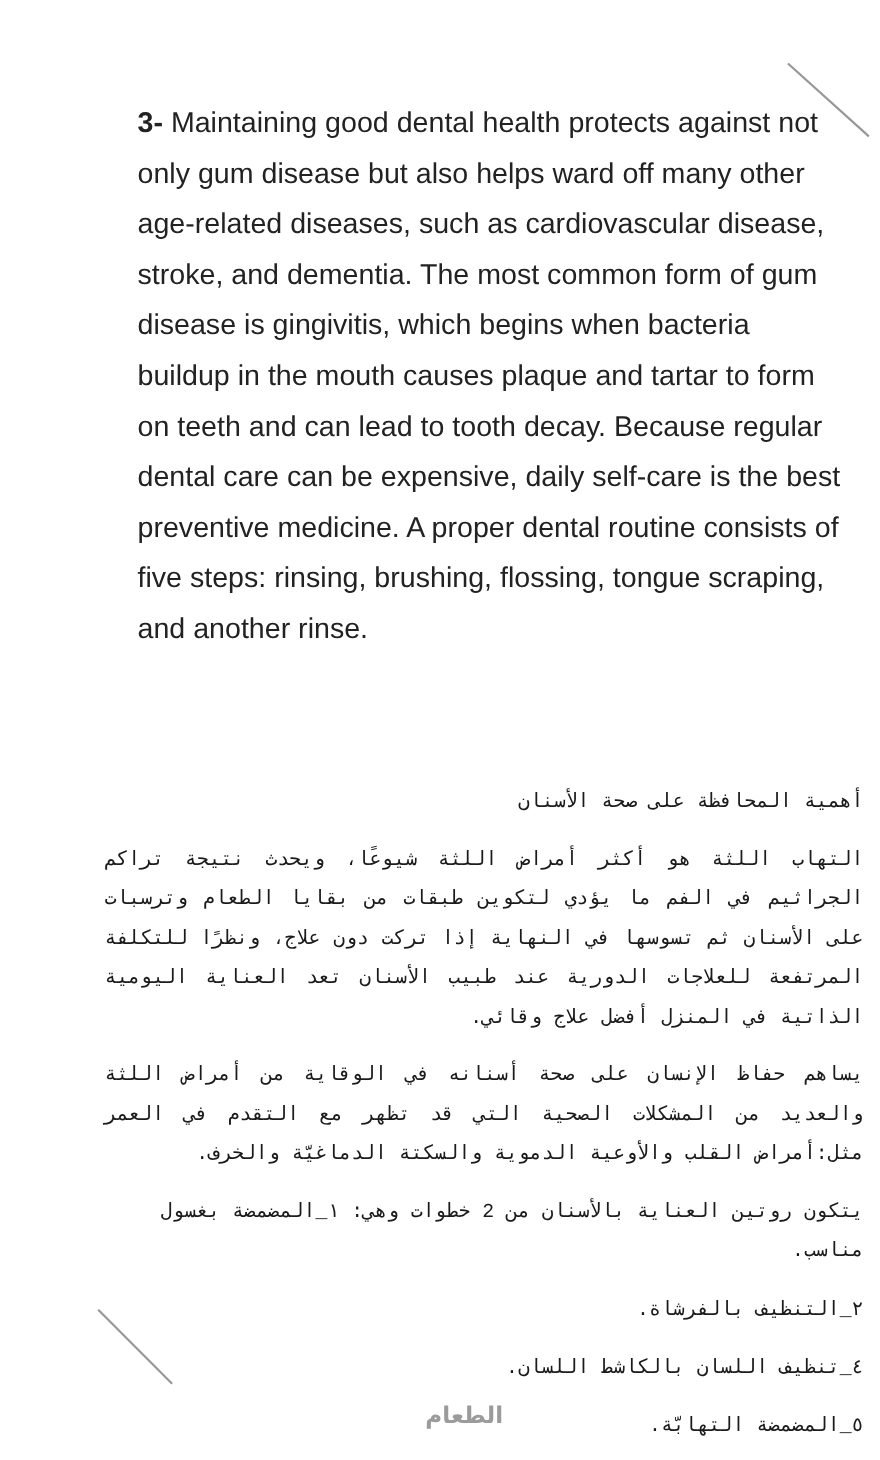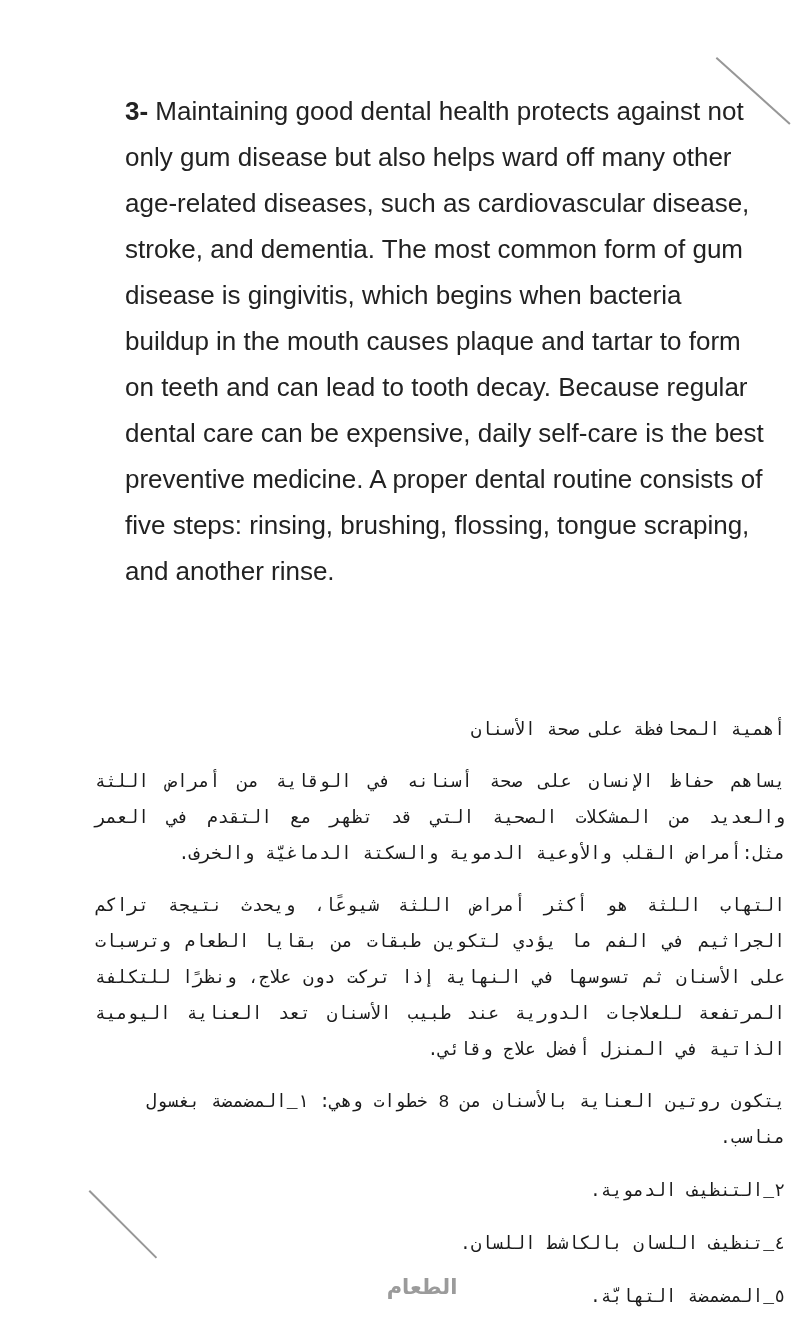--- a/index.html
+++ b/index.html
@@ -101,24 +101,24 @@
 <div class="page">
 
   <div class="corner-line top-right"></div>
 
   <div class="english-block">
     <p><span class="num">3-</span><span> Maintaining good dental health protects against not only gum disease but also helps ward off many other age-related diseases, such as cardiovascular disease, stroke, and dementia. The most common form of gum disease is gingivitis, which begins when bacteria buildup in the mouth causes plaque and tartar to form on teeth and can lead to tooth decay. Because regular dental care can be expensive, daily self-care is the best preventive medicine. A proper dental routine consists of five steps: rinsing, brushing, flossing, tongue scraping, and another rinse.</span></p>
   </div>
 
   <div class="arabic-block">
     <p class="arabic-title">أهمية المحافظة على صحة الأسنان</p>
+    <p class="arabic-para">التهاب اللثة هو أكثر أمراض اللثة شيوعًا، ويحدث نتيجة تراكم الجراثيم في الفم ما يؤدي لتكوين طبقات من بقايا الطعام وترسبات على الأسنان ثم تسوسها في النهاية إذا تركت دون علاج، ونظرًا للتكلفة المرتفعة للعلاجات الدورية عند طبيب الأسنان تعد العناية اليومية الذاتية في المنزل أفضل علاج وقائي.</p>
     <p class="arabic-para">يساهم حفاظ الإنسان على صحة أسنانه في الوقاية من أمراض اللثة والعديد من المشكلات الصحية التي قد تظهر مع التقدم في العمر مثل:أمراض القلب والأوعية الدموية والسكتة الدماغيّة والخرف.</p>
-    <p class="arabic-para">التهاب اللثة هو أكثر أمراض اللثة شيوعًا، ويحدث نتيجة تراكم الجراثيم في الفم ما يؤدي لتكوين طبقات من بقايا الطعام وترسبات على الأسنان ثم تسوسها في النهاية إذا تركت دون علاج، ونظرًا للتكلفة المرتفعة للعلاجات الدورية عند طبيب الأسنان تعد العناية اليومية الذاتية في المنزل أفضل علاج وقائي.</p>
-    <p class="arabic-steps-intro">يتكون روتين العناية بالأسنان من 8 خطوات وهي: ١_المضمضة بغسول مناسب.</p>
-    <p class="arabic-step">٢_التنظيف الدموية.</p>
+    <p class="arabic-steps-intro">يتكون روتين العناية بالأسنان من 2 خطوات وهي: ١_المضمضة بغسول مناسب.</p>
+    <p class="arabic-step">٢_التنظيف بالفرشاة.</p>
     <p class="arabic-step">٤_تنظيف اللسان بالكاشط اللسان.</p>
     <p class="arabic-step">٥_المضمضة التهابّة.</p>
   </div>
 
   <div class="corner-line bottom-left"></div>
 
   <div class="watermark">الطعام</div>
 
 </div>
 

